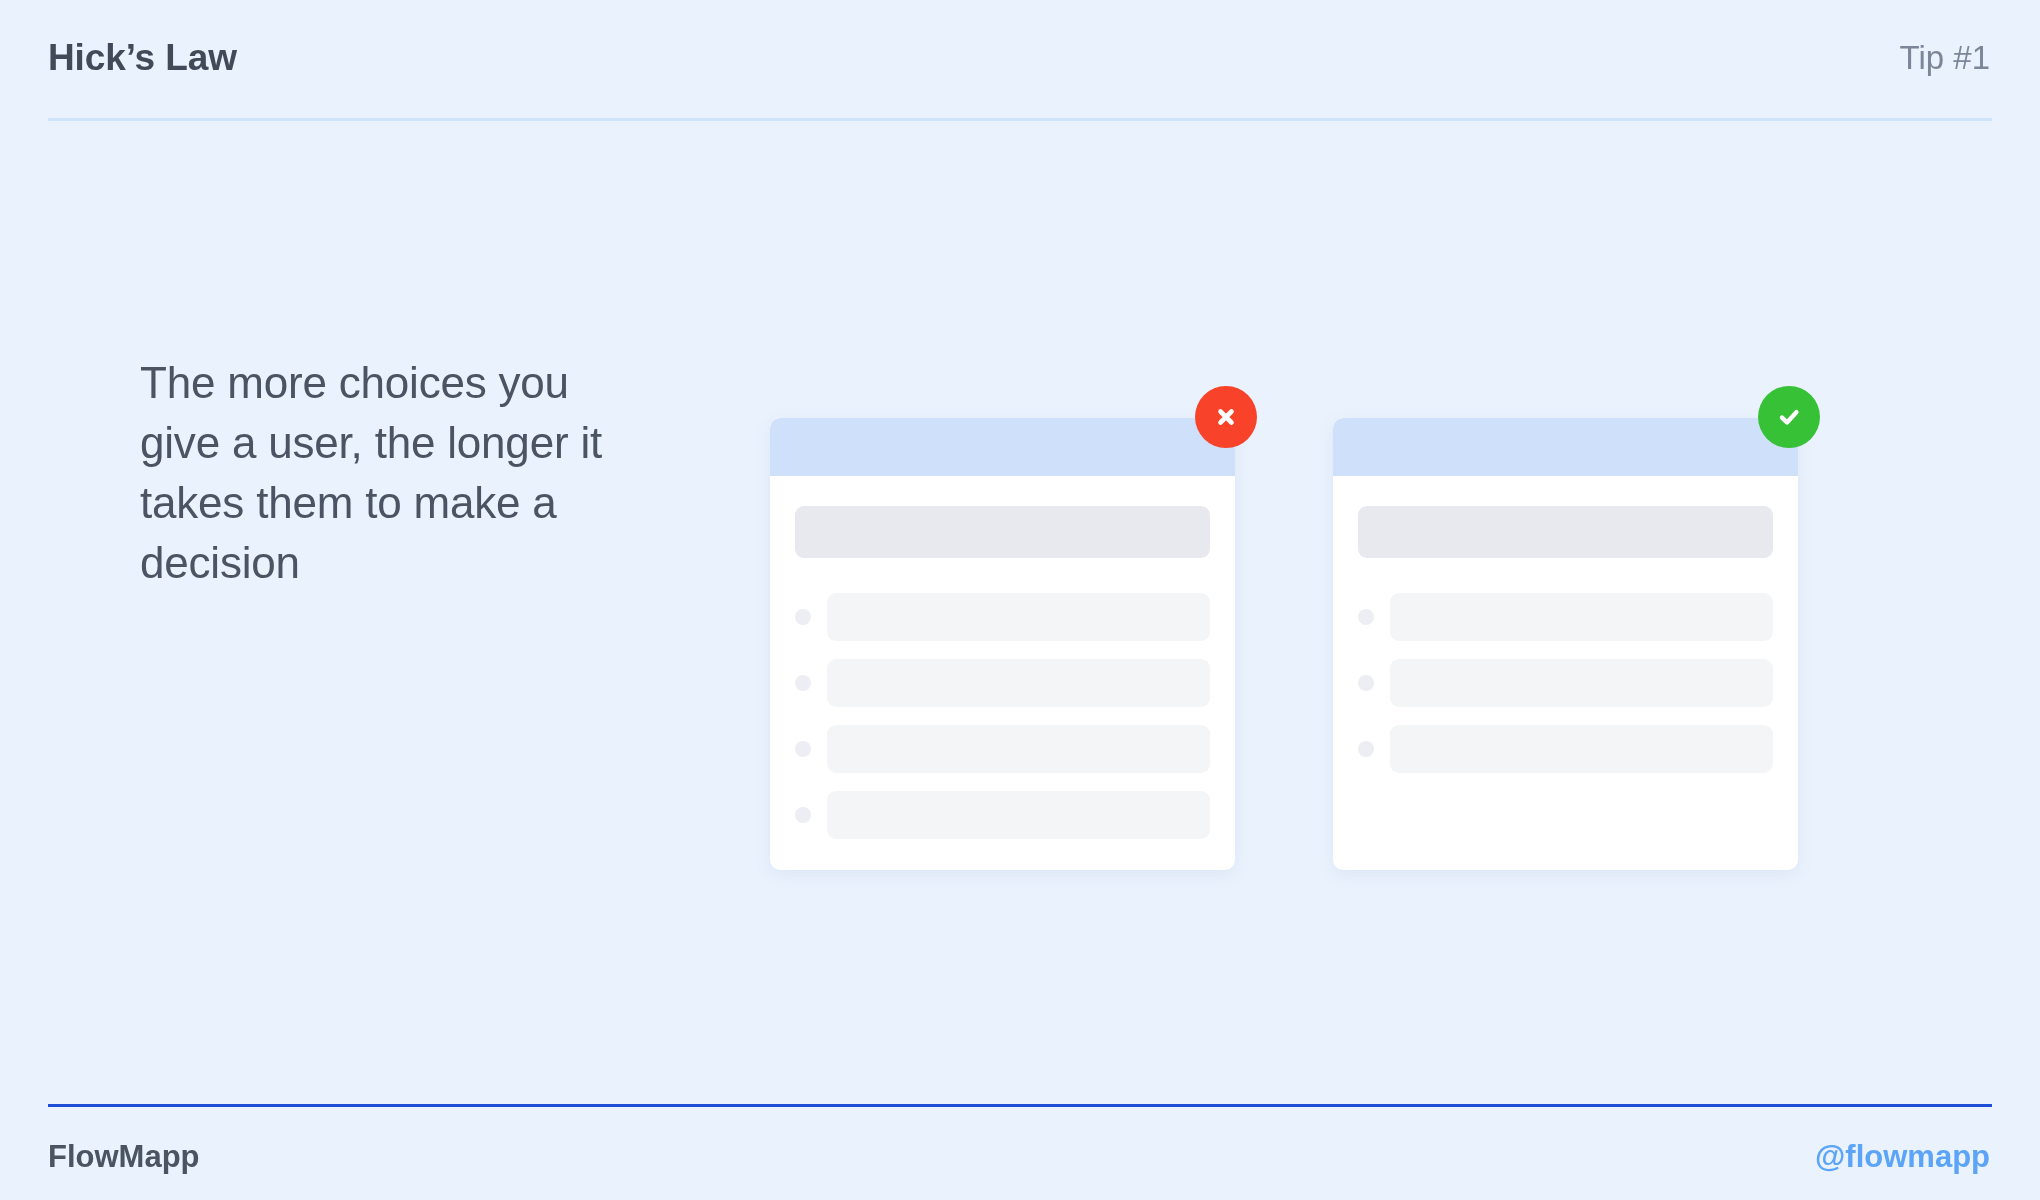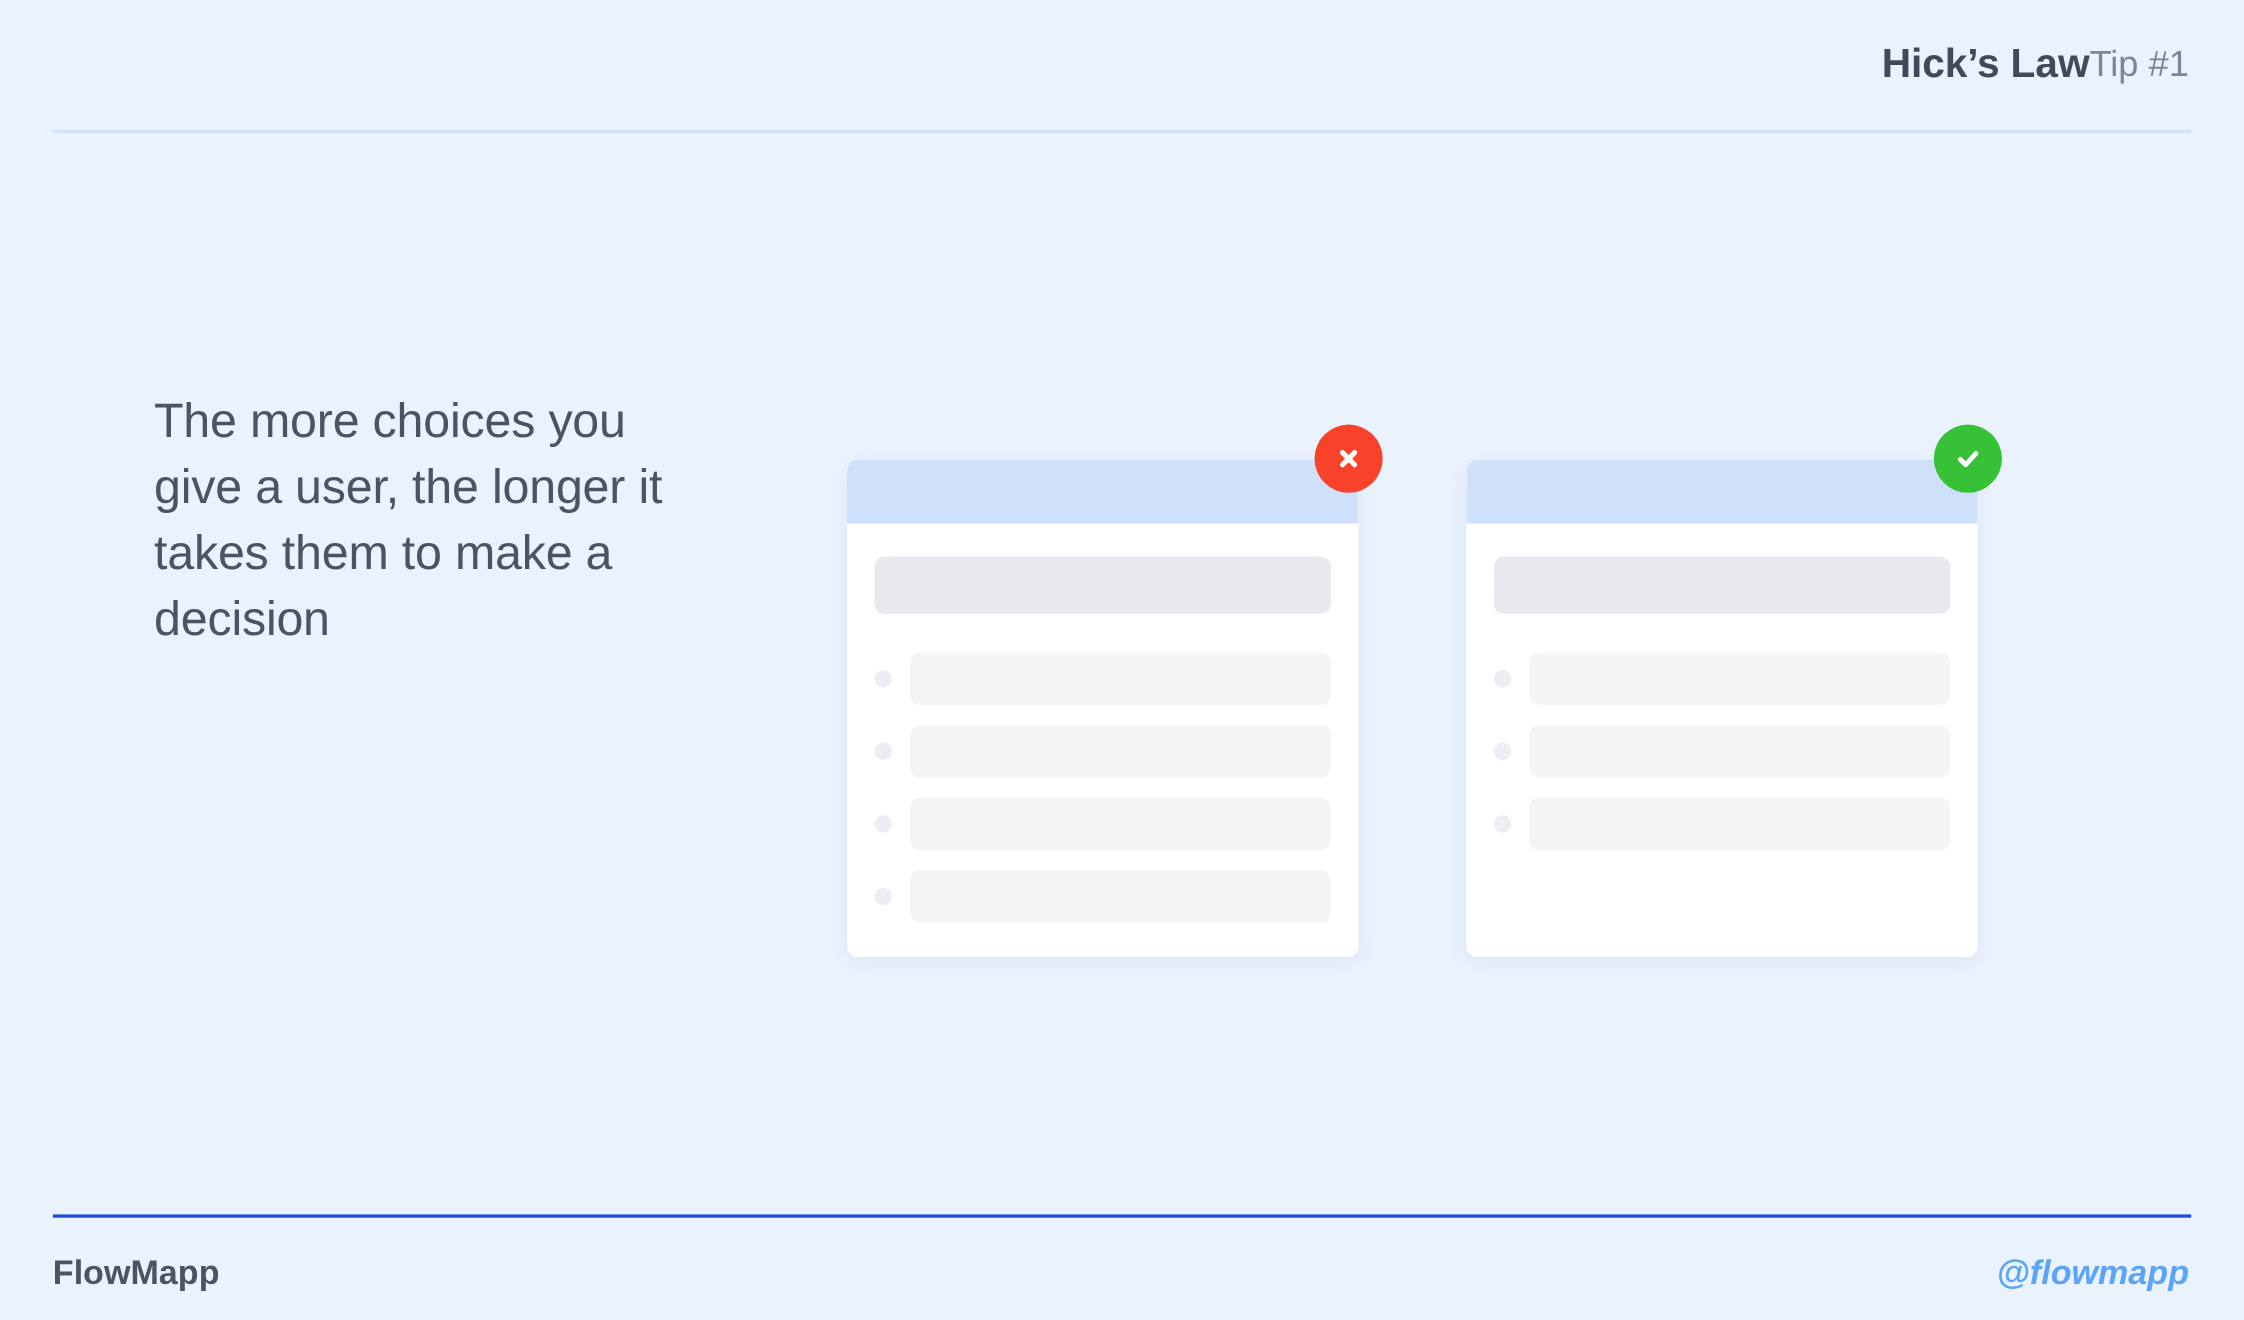--- a/index.html
+++ b/index.html
@@ -25,21 +25,21 @@
 
   
   .slide-header {
     position: absolute;
     left: 48px;
     top: 0;
     width: 1944px;
     height: 121px;
     display: flex;
     align-items: center;
-    justify-content: flex-end;
+    justify-content: space-between;
     border-bottom: 3px solid #cfe3f9;
     box-sizing: border-box;
   }
   .slide-title {
     font-size: 37px;
     font-weight: bold;
     color: #414a58;
     letter-spacing: -0.1px;
     line-height: 1;
     margin-top: -4px;
@@ -179,21 +179,20 @@
     margin-top: 6px;
   }
   .handle {
     font-size: 31px;
     font-weight: bold;
     color: #5ba4f7;
     line-height: 1;
     margin-top: 6px;
     padding-right: 2px;
     text-decoration: none;
-    font-style: italic;
   }
 </style>
 </head>
 <body>
 
 <div class="slide">
 
   <div class="slide-header">
     <div class="slide-title">Hick’s Law</div>
     <div class="tip-label">Tip #1</div>

